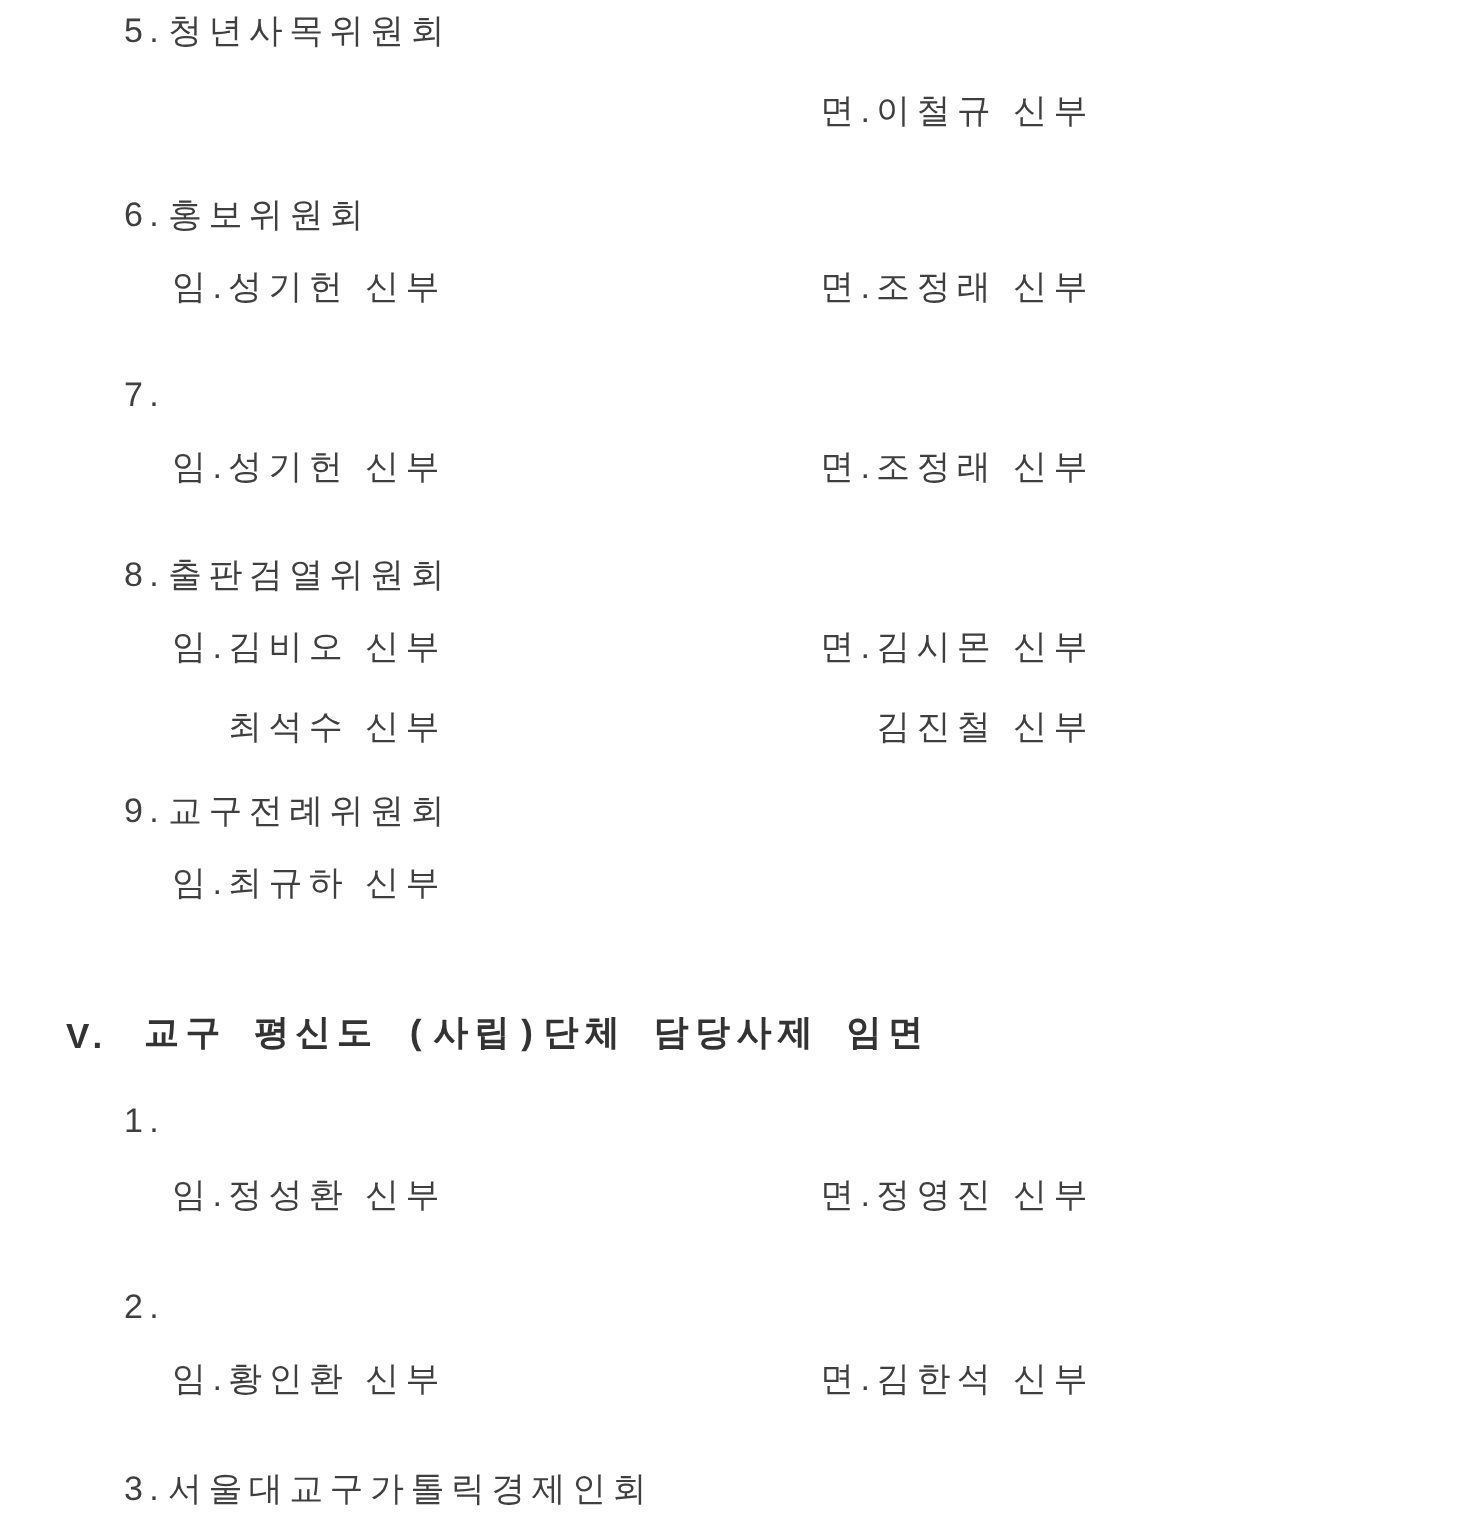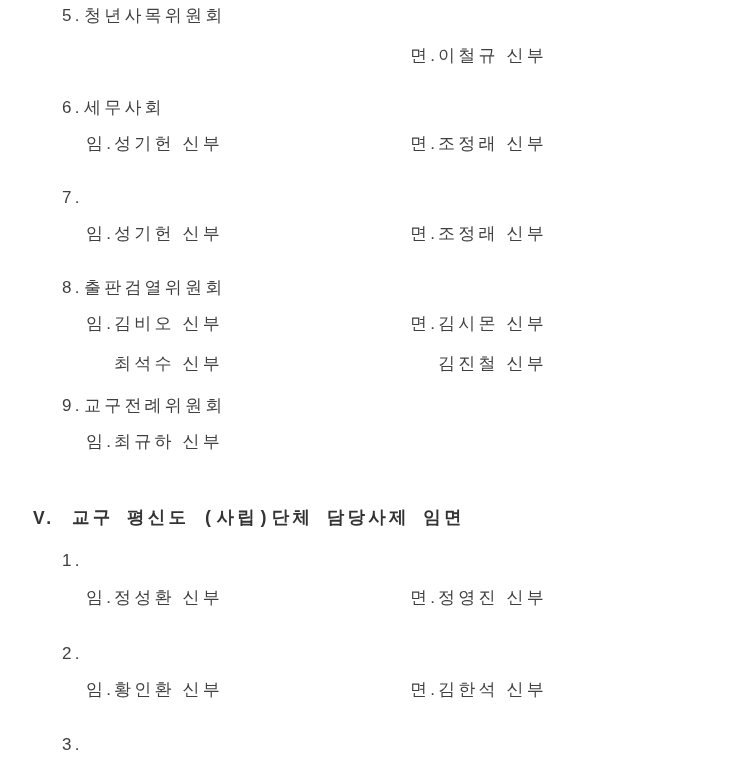--- a/index.html
+++ b/index.html
@@ -44,21 +44,21 @@
     <span class="l-num">5.</span>
     <span class="l-title">청년사목위원회</span>
   </div>
   <div class="line" style="top:46px">
     <span class="r-lbl">면.</span>
     <span class="r-name">이철규 신부</span>
   </div>
 
   <div class="line" style="top:98px">
     <span class="l-num">6.</span>
-    <span class="l-title">세무사회</span>
+    <span class="l-title">홍보위원회</span>
   </div>
   <div class="line" style="top:134px">
     <span class="l-lbl">임.</span>
     <span class="l-name">성기헌 신부</span>
     <span class="r-lbl">면.</span>
     <span class="r-name">조정래 신부</span>
   </div>
 
   <div class="line" style="top:188px">
     <span class="l-num">7.</span>
@@ -114,15 +114,16 @@
   </div>
   <div class="line" style="top:680px">
     <span class="l-lbl">임.</span>
     <span class="l-name">황인환 신부</span>
     <span class="r-lbl">면.</span>
     <span class="r-name">김한석 신부</span>
   </div>
 
   <div class="line" style="top:735px">
     <span class="l-num">3.</span>
+    <span class="l-title">서울대교구가톨릭경제인회</span>
   </div>
 
 </div>
 
 </body></html>

